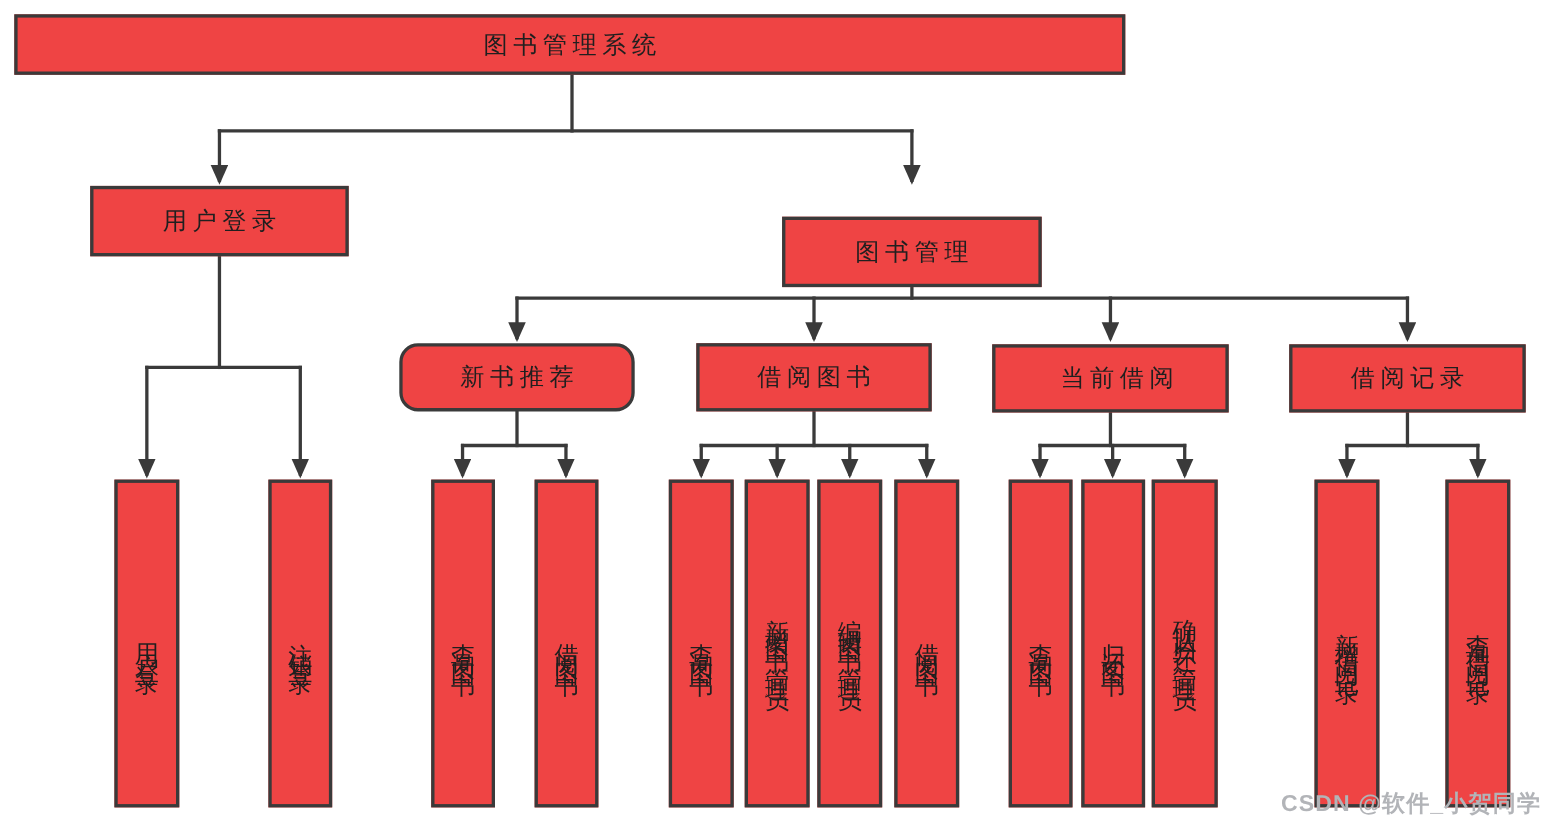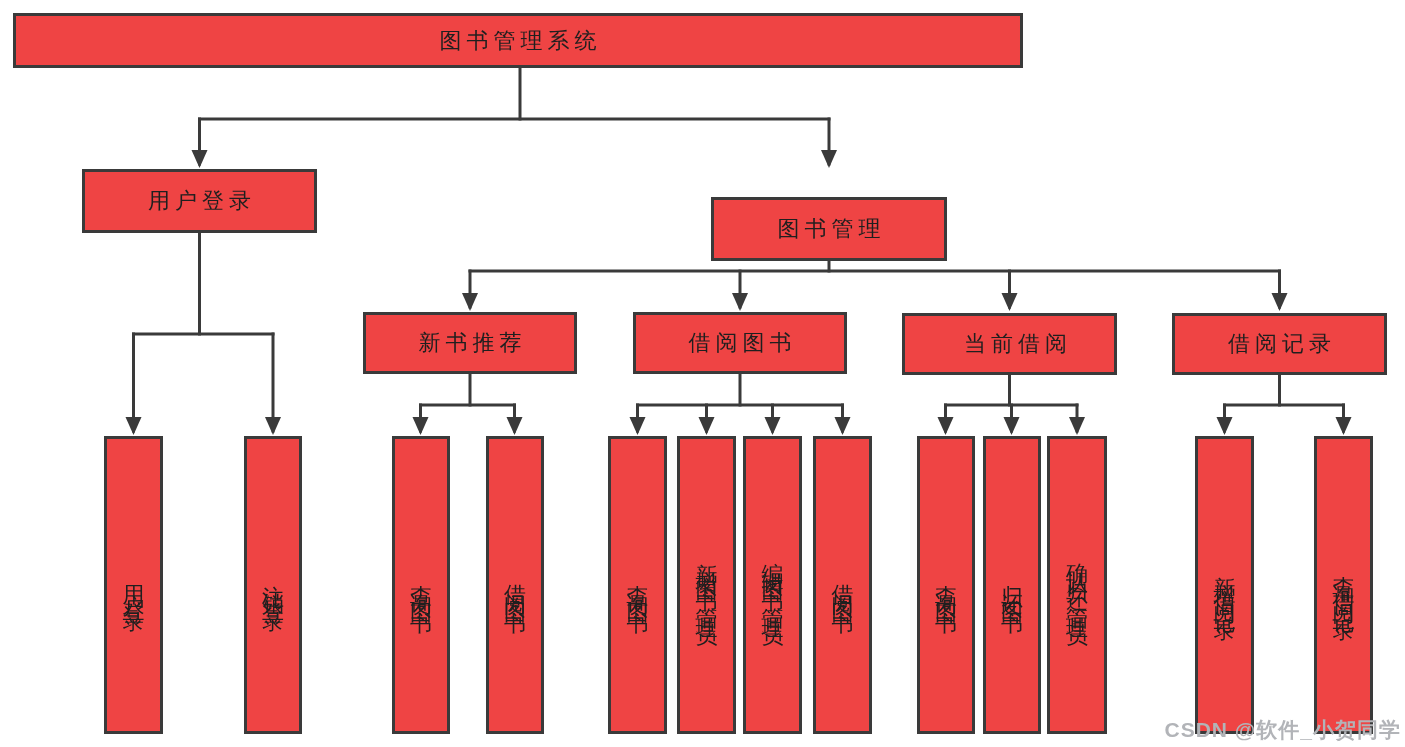--- a/index.html
+++ b/index.html
@@ -83,21 +83,21 @@
     <span class="hlabel">图书管理系统</span>
   </div>
 
   <div class="node" style="left:82px;top:169px;width:235px;height:64px;">
     <span class="hlabel">用户登录</span>
   </div>
   <div class="node" style="left:711px;top:169px;width:236px;height:64px;margin-top:28px;">
     <span class="hlabel">图书管理</span>
   </div>
 
-  <div class="node" style="left:363px;top:312px;width:214px;height:62px;">
+  <div class="node" style="left:363px;top:312px;width:214px;height:62px;border-radius:17px;">
     <span class="hlabel">新书推荐</span>
   </div>
   <div class="node" style="left:633px;top:312px;width:214px;height:62px;">
     <span class="hlabel">借阅图书</span>
   </div>
   <div class="node" style="left:902px;top:313px;width:215px;height:62px;padding-left:12px;">
     <span class="hlabel">当前借阅</span>
   </div>
   <div class="node" style="left:1172px;top:313px;width:215px;height:62px;">
     <span class="hlabel">借阅记录</span>

